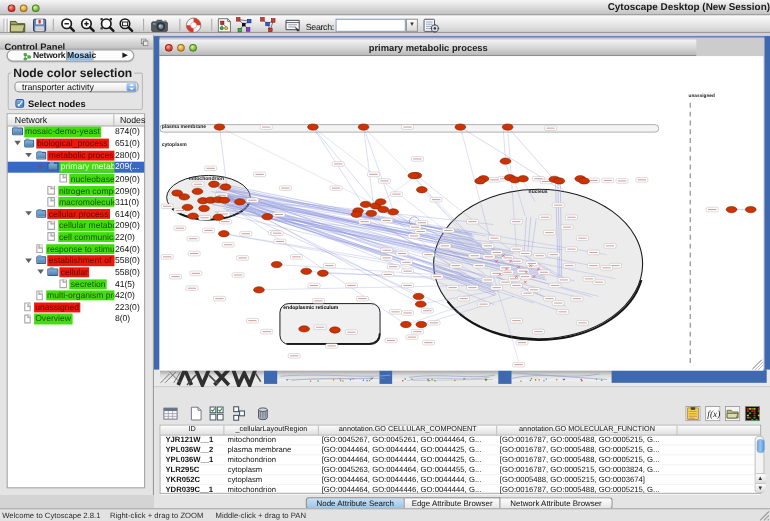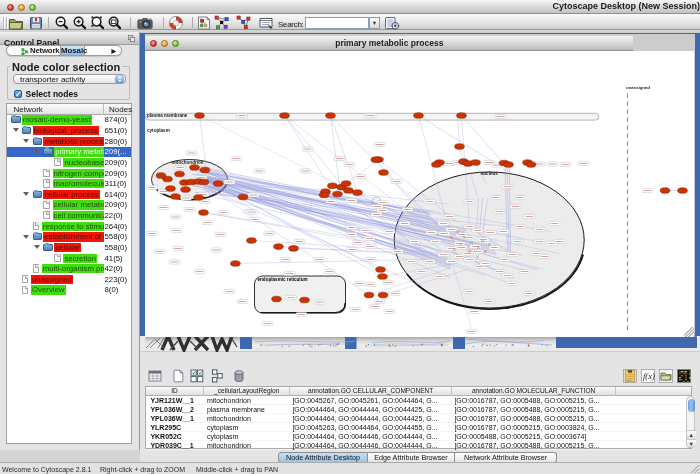--- a/index.html
+++ b/index.html
@@ -926,21 +926,21 @@
         <span style="left:146.5px;width:159px">[GO:0044464, GO:0044446, GO:0044444, G...</span>
         <span style="left:308.5px;width:160px">[GO:0016787, GO:0005488, GO:0005215, G...</span>
       </div>
   </div>
   <div id="dscroll">
       <div id="dthumb"></div>
     <div class="sarr" style="top:33.5px">▲</div>
     <div class="sarr" style="top:42px">▼</div>
   </div>
   <div id="dtabs">
-<div class="dtab" style="left:138px;width:90px;background:linear-gradient(#c8dff2,#9cc5e8);border-radius:3px 0 0 3px">Node Attribute Desktop</div>
+<div class="dtab" style="left:138px;width:90px;background:linear-gradient(#c8dff2,#9cc5e8);border-radius:3px 0 0 3px">Node Attribute Search</div>
       <div class="dtab" style="left:228px;width:87px;border-left:none">Edge Attribute Browser</div>
       <div class="dtab" style="left:315px;width:102px;border-left:none;border-radius:0 3px 3px 0">Network Attribute Browser</div>
   </div>
 </div>
 
 <div id="dicons">
 <svg class="abs" style="left:147.5px;top:369px" width="14" height="14" viewBox="0 0 14 14">
       <rect x="1" y="2" width="12" height="10" fill="#f8f8f8" stroke="#667" stroke-width="0.8"></rect>
       <rect x="1" y="2" width="12" height="2.6" fill="#66708a"></rect>
       <path d="M1 7 h12 M1 9.5 h12 M5 4.6 v7.4 M9 4.6 v7.4" stroke="#99a" stroke-width="0.7"></path>

